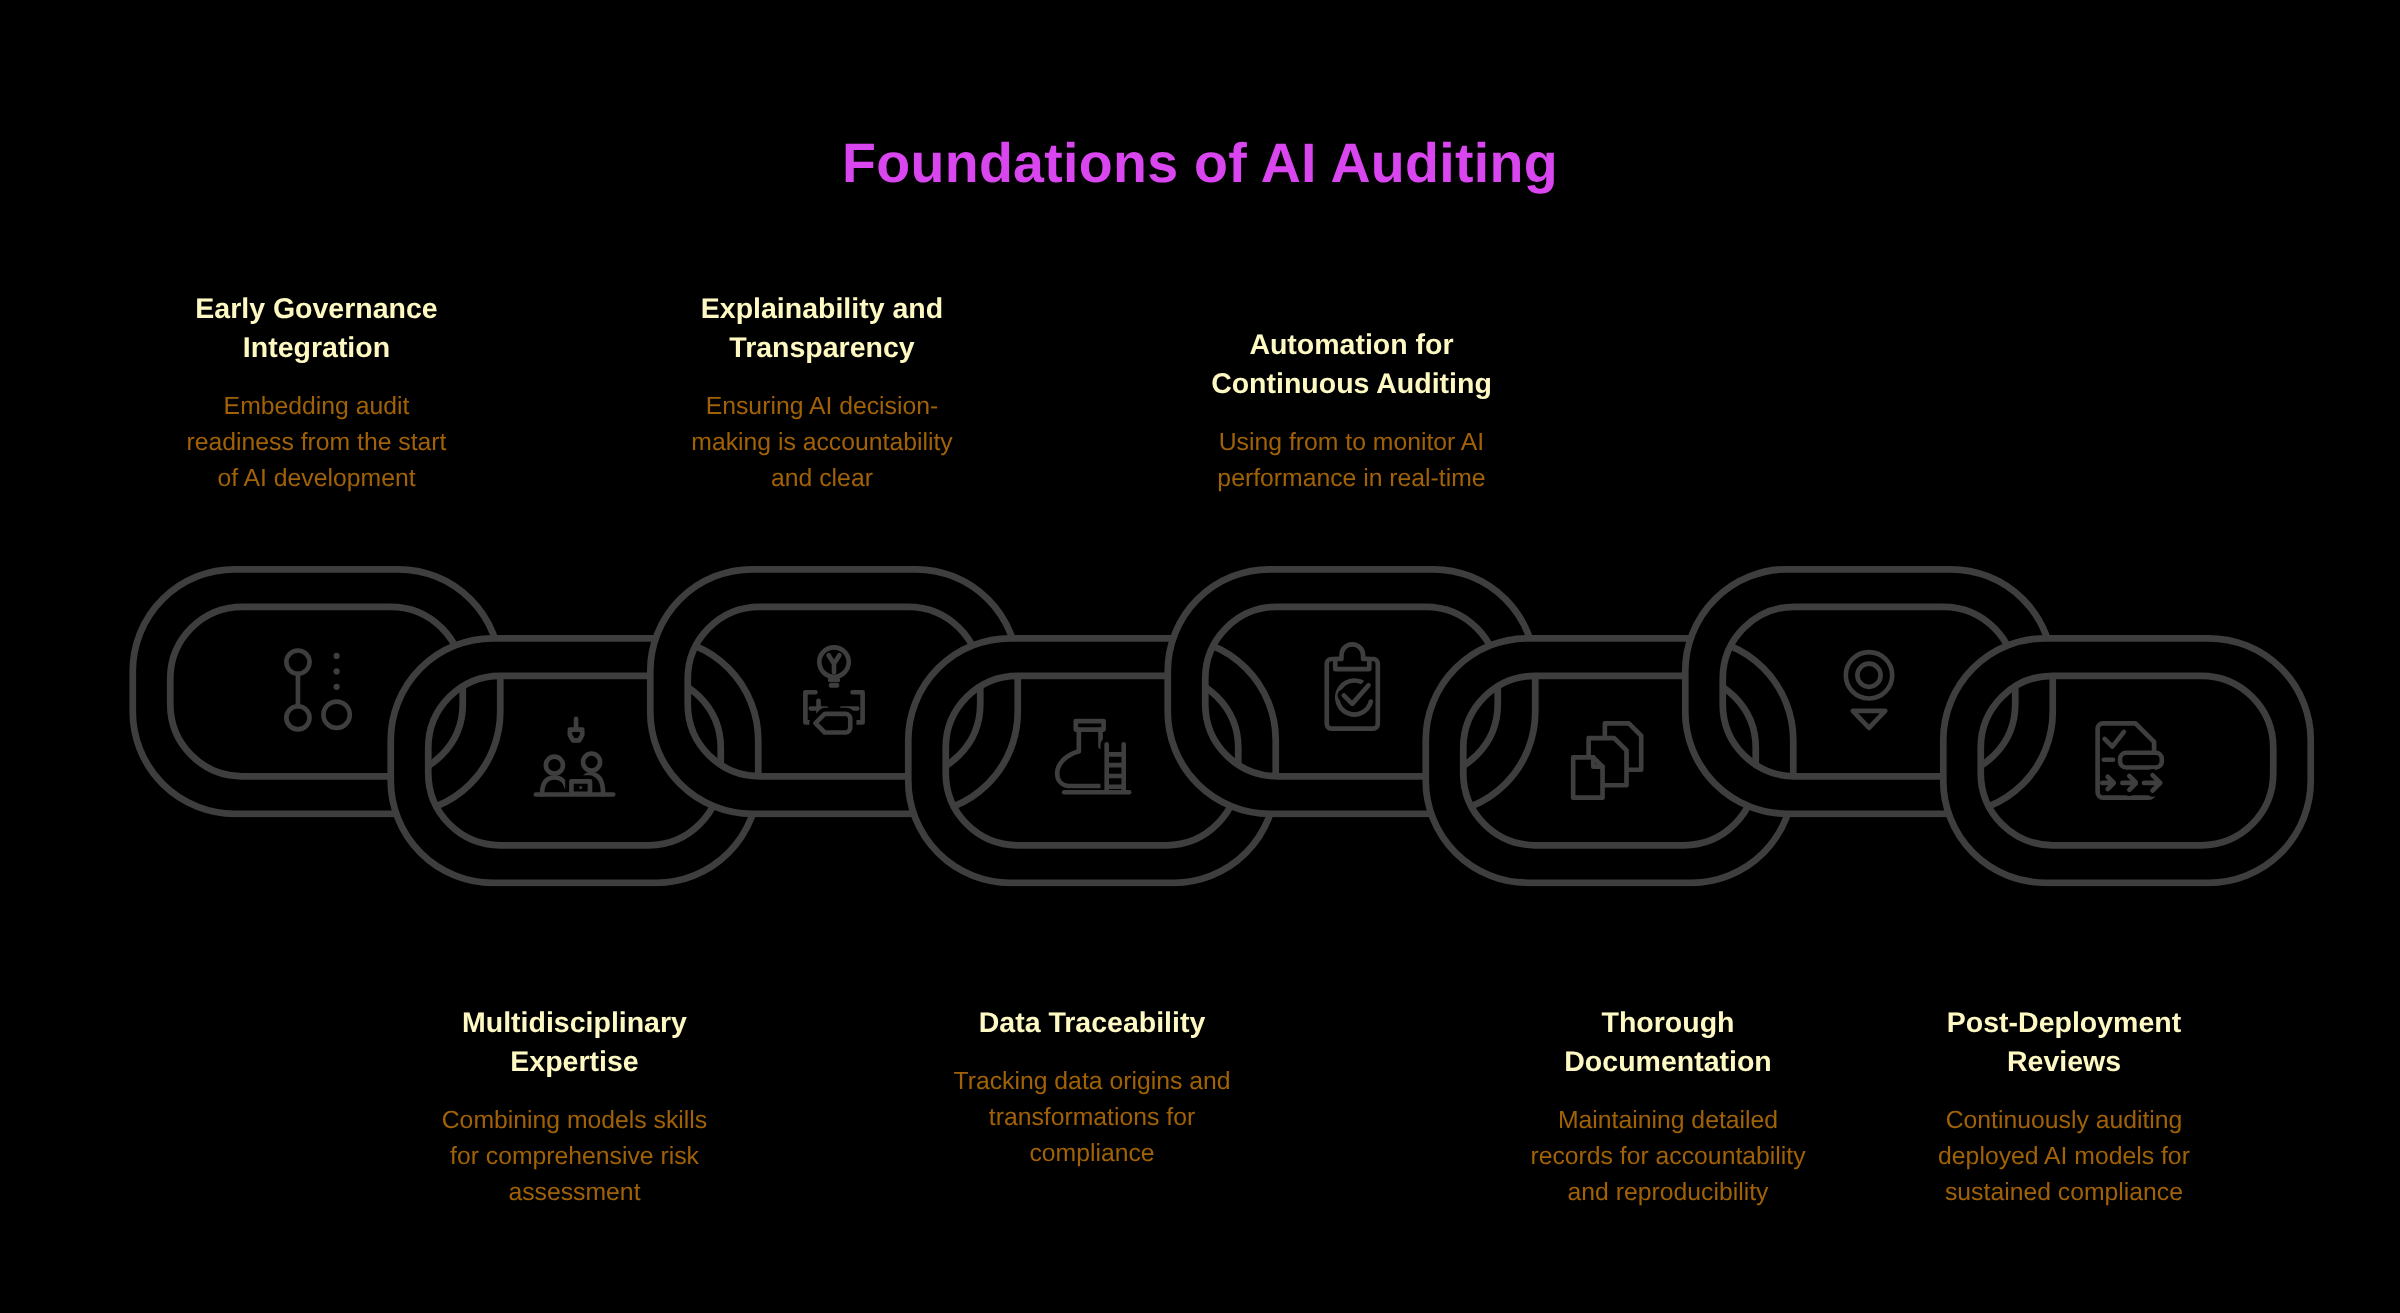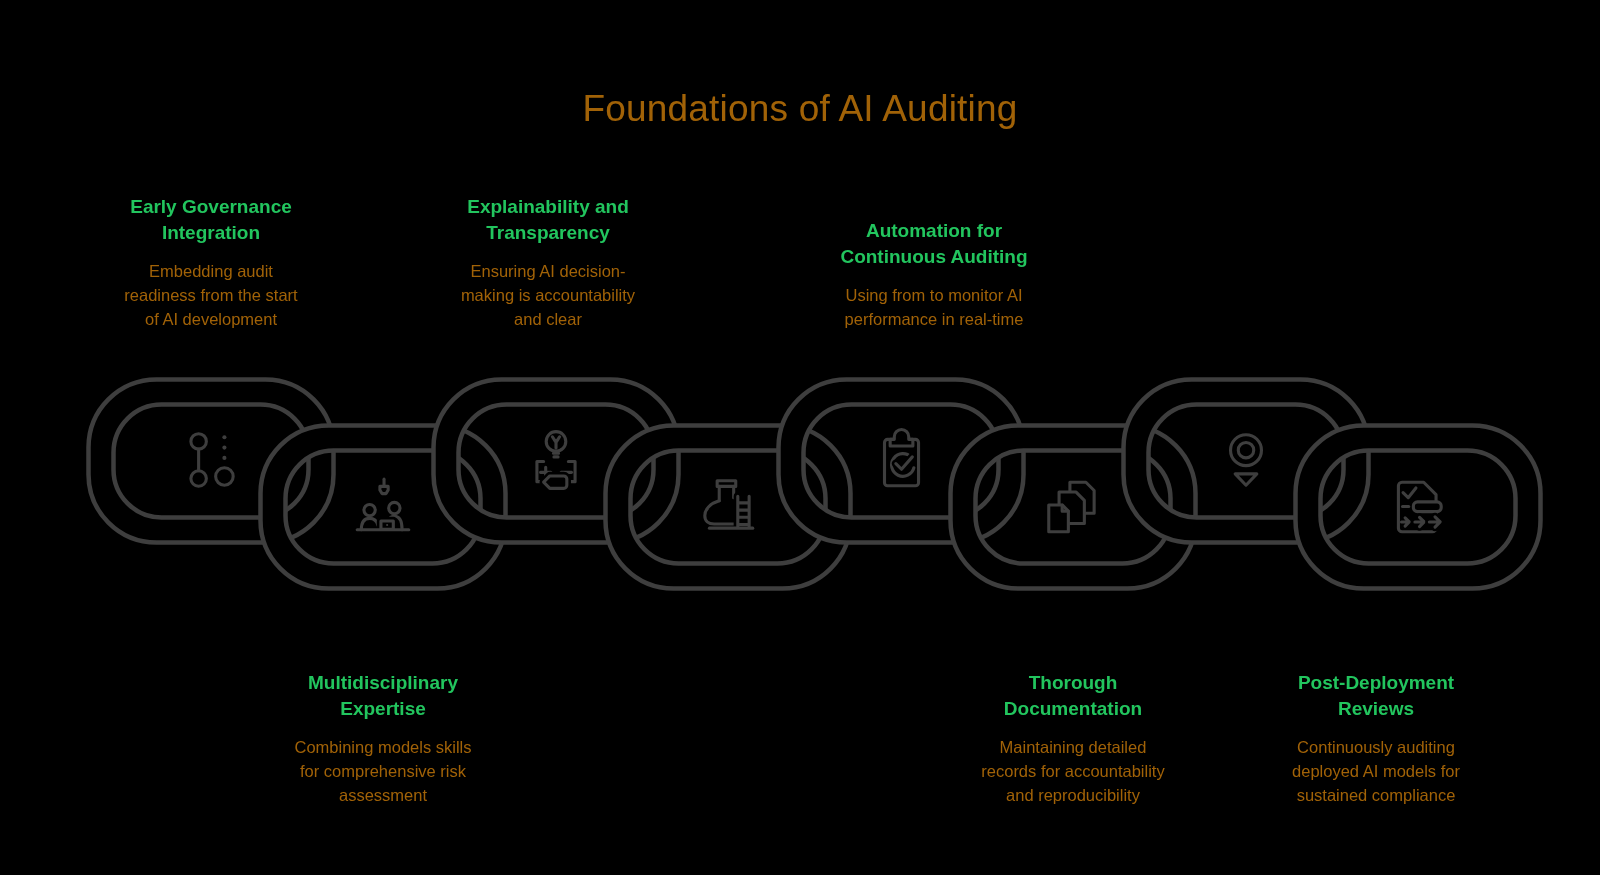--- a/index.html
+++ b/index.html
@@ -7,33 +7,33 @@
     width:1600px;height:875px;
     background:#000000;
     font-family:"Liberation Sans", sans-serif;
     position:relative;
     overflow:hidden;
   }
   .stage{position:absolute;inset:0;}
   .title{
     position:absolute;top:88px;left:0;width:1600px;
     text-align:center;
-    font-size:37px;font-weight:normal;letter-spacing:.2px;
-    color:#a16207;
+    font-size:37px;font-weight:bold;letter-spacing:.2px;
+    color:#d946ef;
   }
   .tblock{
     position:absolute;width:280px;
     text-align:center;
     display:flex;flex-direction:column;
   }
   .tblock.top{bottom:543px;}
   .tblock.bot{top:642px;margin-top:28px;}
   .tblock h3{
     margin:0;font-size:19px;font-weight:bold;line-height:1.38;
-    color:#22c55e;white-space:pre-line;
+    color:#fef9c3;white-space:pre-line;
   }
   .tblock p{
     margin:14px 0 0 0;font-size:16.5px;line-height:1.45;
     color:#a16207;white-space:pre-line;
   }
   .link{position:absolute;width:250px;height:168px;}
   .link svg.ring{position:absolute;left:0;top:0;}
   .link svg.glyph{position:absolute;left:92px;top:51px;}
   .defs{position:absolute;width:0;height:0;}
 </style>
@@ -58,35 +58,41 @@
 readiness from the start
 of AI development</p>
   </div>
   <div class="tblock top" style="left:408px">
     <h3>Explainability and
 Transparency</h3>
     <p>Ensuring AI decision-
 making is accountability
 and clear</p>
   </div>
-  <div class="tblock top" style="left:794px">
+  <div class="tblock top" style="left:761px">
     <h3>Automation for
 Continuous Auditing</h3>
     <p>Using from to monitor AI
 performance in real-time</p>
   </div>
 
   <div class="tblock bot" style="left:243px">
     <h3>Multidisciplinary
 Expertise</h3>
     <p>Combining models skills
 for comprehensive risk
 assessment</p>
   </div>
-  <div class="tblock bot" style="left:933px">
+  <div class="tblock bot" style="left:588px">
+    <h3>Data Traceability</h3>
+    <p>Tracking data origins and
+transformations for
+compliance</p>
+  </div>
+  <div class="tblock bot" style="left:972px">
     <h3>Thorough
 Documentation</h3>
     <p>Maintaining detailed
 records for accountability
 and reproducibility</p>
   </div>
   <div class="tblock bot" style="left:1236px">
     <h3>Post-Deployment
 Reviews</h3>
     <p>Continuously auditing

